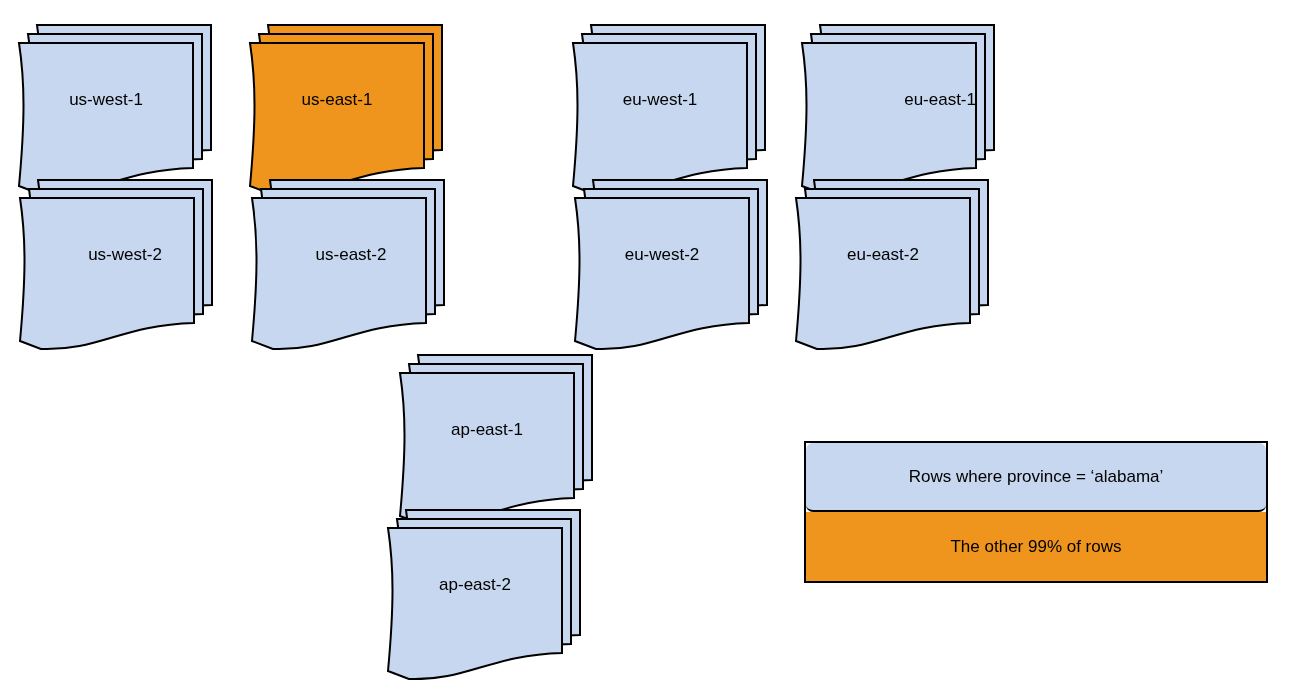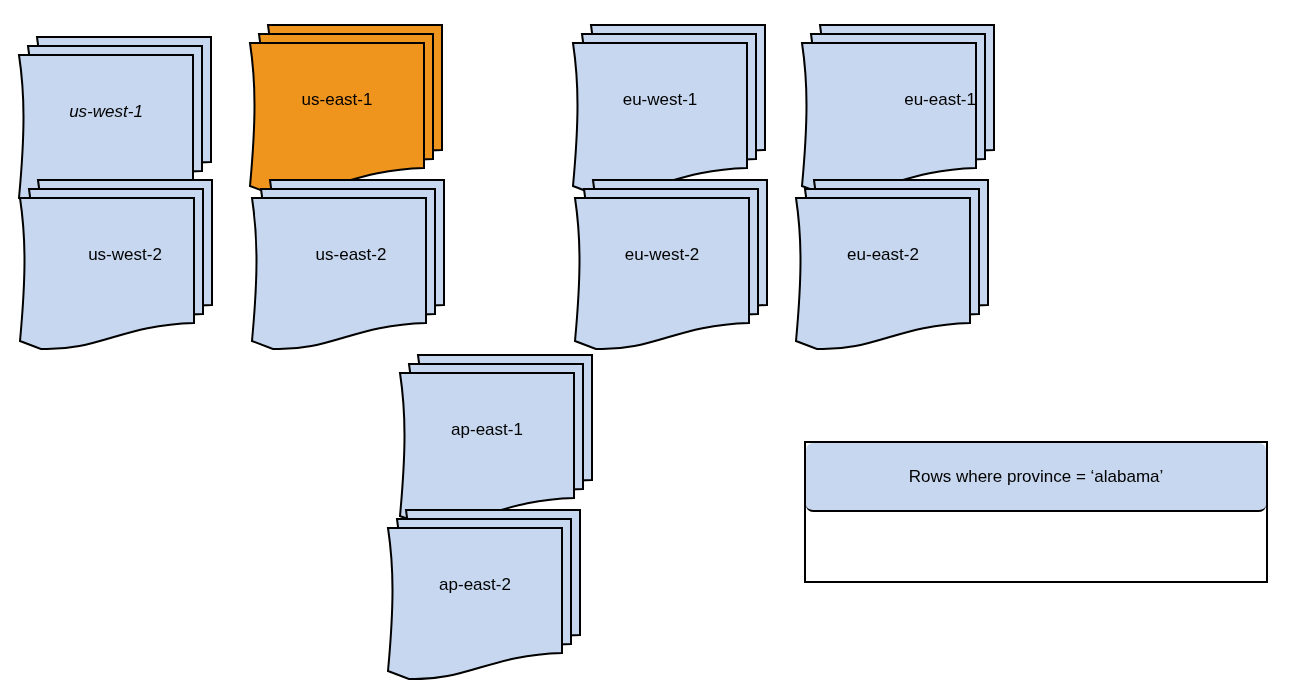--- a/index.html
+++ b/index.html
@@ -54,21 +54,21 @@
   }
   .legend-row.top {
     border-bottom: 2px solid #000000;
   }
 </style>
 </head>
 <body>
 
 <div id="canvas">
   <div id="nodes-layer">
-      <div class="doc-stack" style="left: 17px; top: 35px; width: 198px; height: 175px; font-style: italic;">
+      <div class="doc-stack" style="left: 17px; top: 23px; width: 198px; height: 175px;">
         <svg width="198" height="175" viewBox="0 0 198 175">
           <path d="M 0 0 L 174 0 L 174 125 C 100.91999999999999 127, 80.04 153, 20.88 151 L 0 143 C 6 77.5, 6 40, 0 0 Z" transform="translate(20,2)" fill="#C6D7EF" stroke="#000000" stroke-width="2" stroke-linejoin="miter"></path>
           <path d="M 0 0 L 174 0 L 174 125 C 100.91999999999999 127, 80.04 153, 20.88 151 L 0 143 C 6 77.5, 6 40, 0 0 Z" transform="translate(11,11)" fill="#C6D7EF" stroke="#000000" stroke-width="2" stroke-linejoin="miter"></path>
           <path d="M 0 0 L 174 0 L 174 125 C 100.91999999999999 127, 80.04 153, 20.88 151 L 0 143 C 6 77.5, 6 40, 0 0 Z" transform="translate(2,20)" fill="#C6D7EF" stroke="#000000" stroke-width="2" stroke-linejoin="miter"></path>
         </svg>
         <div class="doc-label" style="left: 2px; top: 66.5px; width: 174px;">us-west-1</div>
       </div>
       <div class="doc-stack" style="left: 248px; top: 23px; width: 198px; height: 175px;">
         <svg width="198" height="175" viewBox="0 0 198 175">
           <path d="M 0 0 L 174 0 L 174 125 C 100.91999999999999 127, 80.04 153, 20.88 151 L 0 143 C 6 77.5, 6 40, 0 0 Z" transform="translate(20,2)" fill="#EF941D" stroke="#000000" stroke-width="2" stroke-linejoin="miter"></path>
@@ -140,15 +140,18 @@
           <path d="M 0 0 L 174 0 L 174 125 C 100.91999999999999 127, 80.04 153, 20.88 151 L 0 143 C 6 77.5, 6 40, 0 0 Z" transform="translate(2,20)" fill="#C6D7EF" stroke="#000000" stroke-width="2" stroke-linejoin="miter"></path>
         </svg>
         <div class="doc-label" style="left: 2px; top: 66.5px; width: 174px;">ap-east-2</div>
       </div>
     </div>
   <div id="legend-layer">
       <div class="legend" style="left: 804px; top: 441px; width: 464px; height: 142px;">
         <div class="legend-row top" style="background: rgb(198, 215, 239); height: 69px; border-radius: 7px;">
           <span>Rows where province = ‘alabama’</span>
         </div>
+        <div class="legend-row" style="background: rgb(239, 148, 29); height: 69px;">
+          <span>The other 99% of rows</span>
+        </div>
       </div>
     </div>
 </div>
 
 </body></html>

